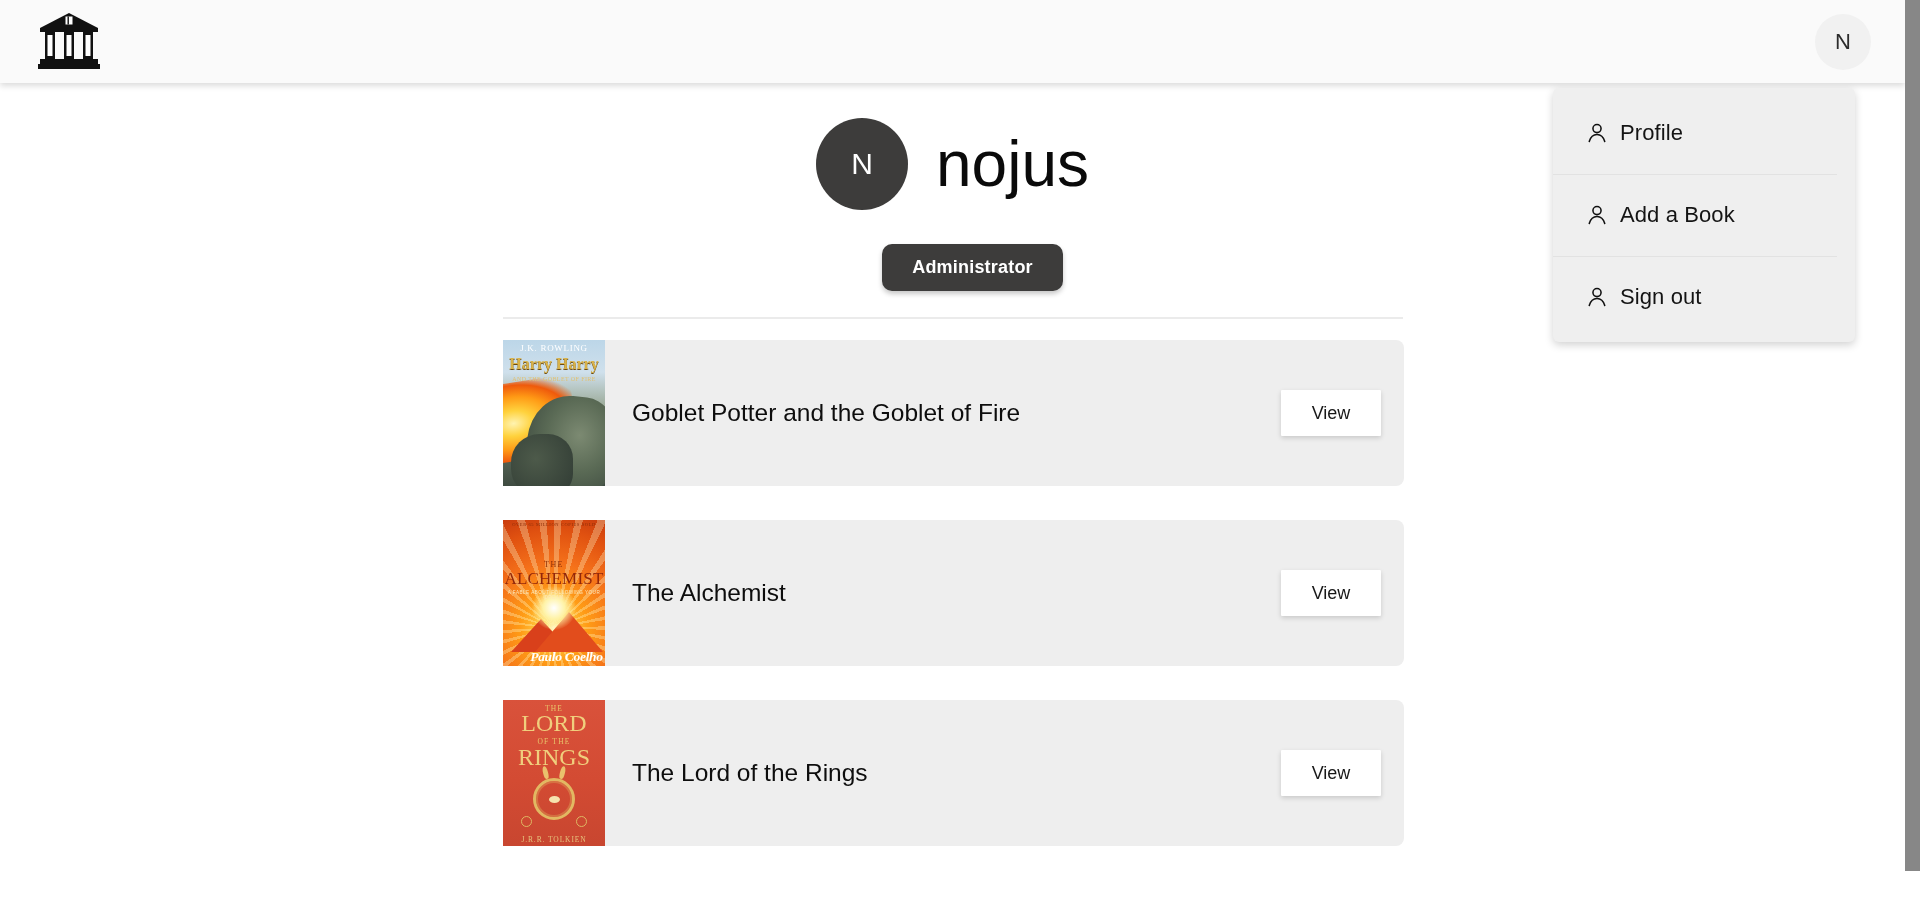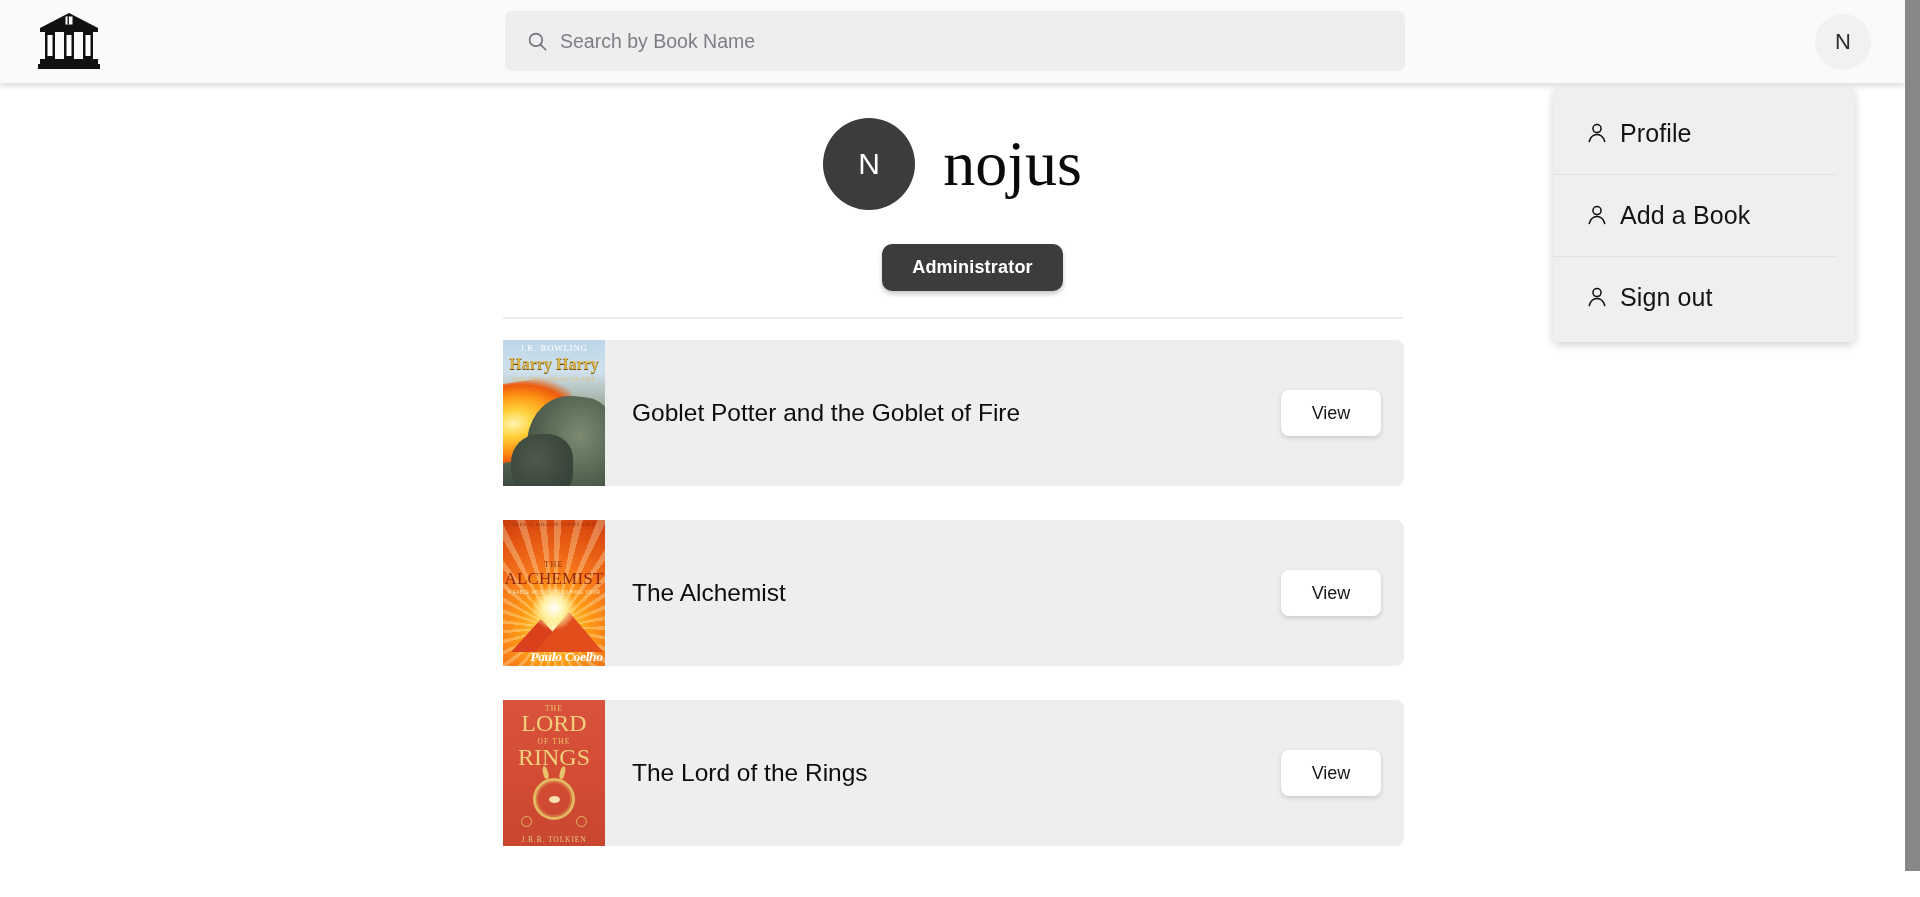--- a/index.html
+++ b/index.html
@@ -98,21 +98,21 @@
   }
   .menu-item + .menu-item::before {
     content: "";
     position: absolute;
     top: 0; left: 0; right: 18px;
     height: 1px;
     background: #e2e2e2;
   }
   .menu-icon { margin-right: 11px; display: flex; align-items: center; }
   .menu-label {
-    font-size: 25px;
+    font-size: 22px;
     color: #141414;
     letter-spacing: 0.1px;
   }
 
   
   #profile-header {
     position: absolute;
     top: 118px;
     left: 0;
     width: 1905px;
@@ -135,21 +135,20 @@
     align-items: center;
     justify-content: center;
     font-size: 30px;
     user-select: none;
   }
   #profile-name {
     font-size: 64px;
     color: #0a0a0a;
     font-weight: 400;
     line-height: 1;
-    font-family: Liberation Serif, serif;
   }
   #role-badge {
     margin-top: 34px;
     background: #3d3c3b;
     color: #ffffff;
     border-radius: 10px;
     padding: 13px 30px;
     font-size: 18px;
     font-weight: bold;
     box-shadow: 0 3px 5px rgba(0,0,0,0.22);
@@ -196,21 +195,21 @@
     font-size: 24.5px;
     color: #0d0d0d;
   }
   .view-btn {
     flex: 0 0 auto;
     margin-right: 23px;
     width: 100px;
     height: 46px;
     background: #ffffff;
     border: none;
-    border-radius: 8px;
+    border-radius: 1px;
     box-shadow: 0 2px 5px rgba(0,0,0,0.16);
     font-family: "Liberation Sans", sans-serif;
     font-size: 18px;
     color: #181818;
     cursor: pointer;
   }
 
   
   .cv-hp { background: linear-gradient(#bcd6e8 0%, #cfe0ec 22%, #9aa996 46%, #5e6e5d 72%, #3f4b41 100%); }
   .cv-hp .sky-author {
@@ -381,29 +380,20 @@
       <rect x="9.5" y="24" width="5" height="21" fill="#ffffff"></rect>
       <rect x="26" y="21" width="10" height="27" fill="#111111"></rect>
       <rect x="28.5" y="24" width="5" height="21" fill="#ffffff"></rect>
       <rect x="45" y="21" width="10" height="27" fill="#111111"></rect>
       <rect x="47.5" y="24" width="5" height="21" fill="#ffffff"></rect>
       <rect x="2" y="48" width="58" height="5" fill="#111111"></rect>
       <rect x="0" y="53" width="62" height="5" fill="#111111"></rect>
     </svg>
   </div>
 
-  <div id="search-wrap">
-    <span id="search-icon">
-      <svg viewBox="0 0 22 22" width="21" height="21" aria-hidden="true">
-        <circle cx="9.3" cy="9.3" r="6.6" fill="none" stroke="#6e7379" stroke-width="1.7"></circle>
-        <line x1="14.2" y1="14.2" x2="19.6" y2="19.6" stroke="#6e7379" stroke-width="1.7" stroke-linecap="round"></line>
-      </svg>
-    </span>
-    <input id="search-input" type="text" placeholder="Search by Book Name" style="">
-  </div>
 
   <div id="avatar-btn">
     <span>N</span>
   </div>
 </div>
 
 <div id="dropdown">
 
   <div class="menu-item">
     <span class="menu-icon">

